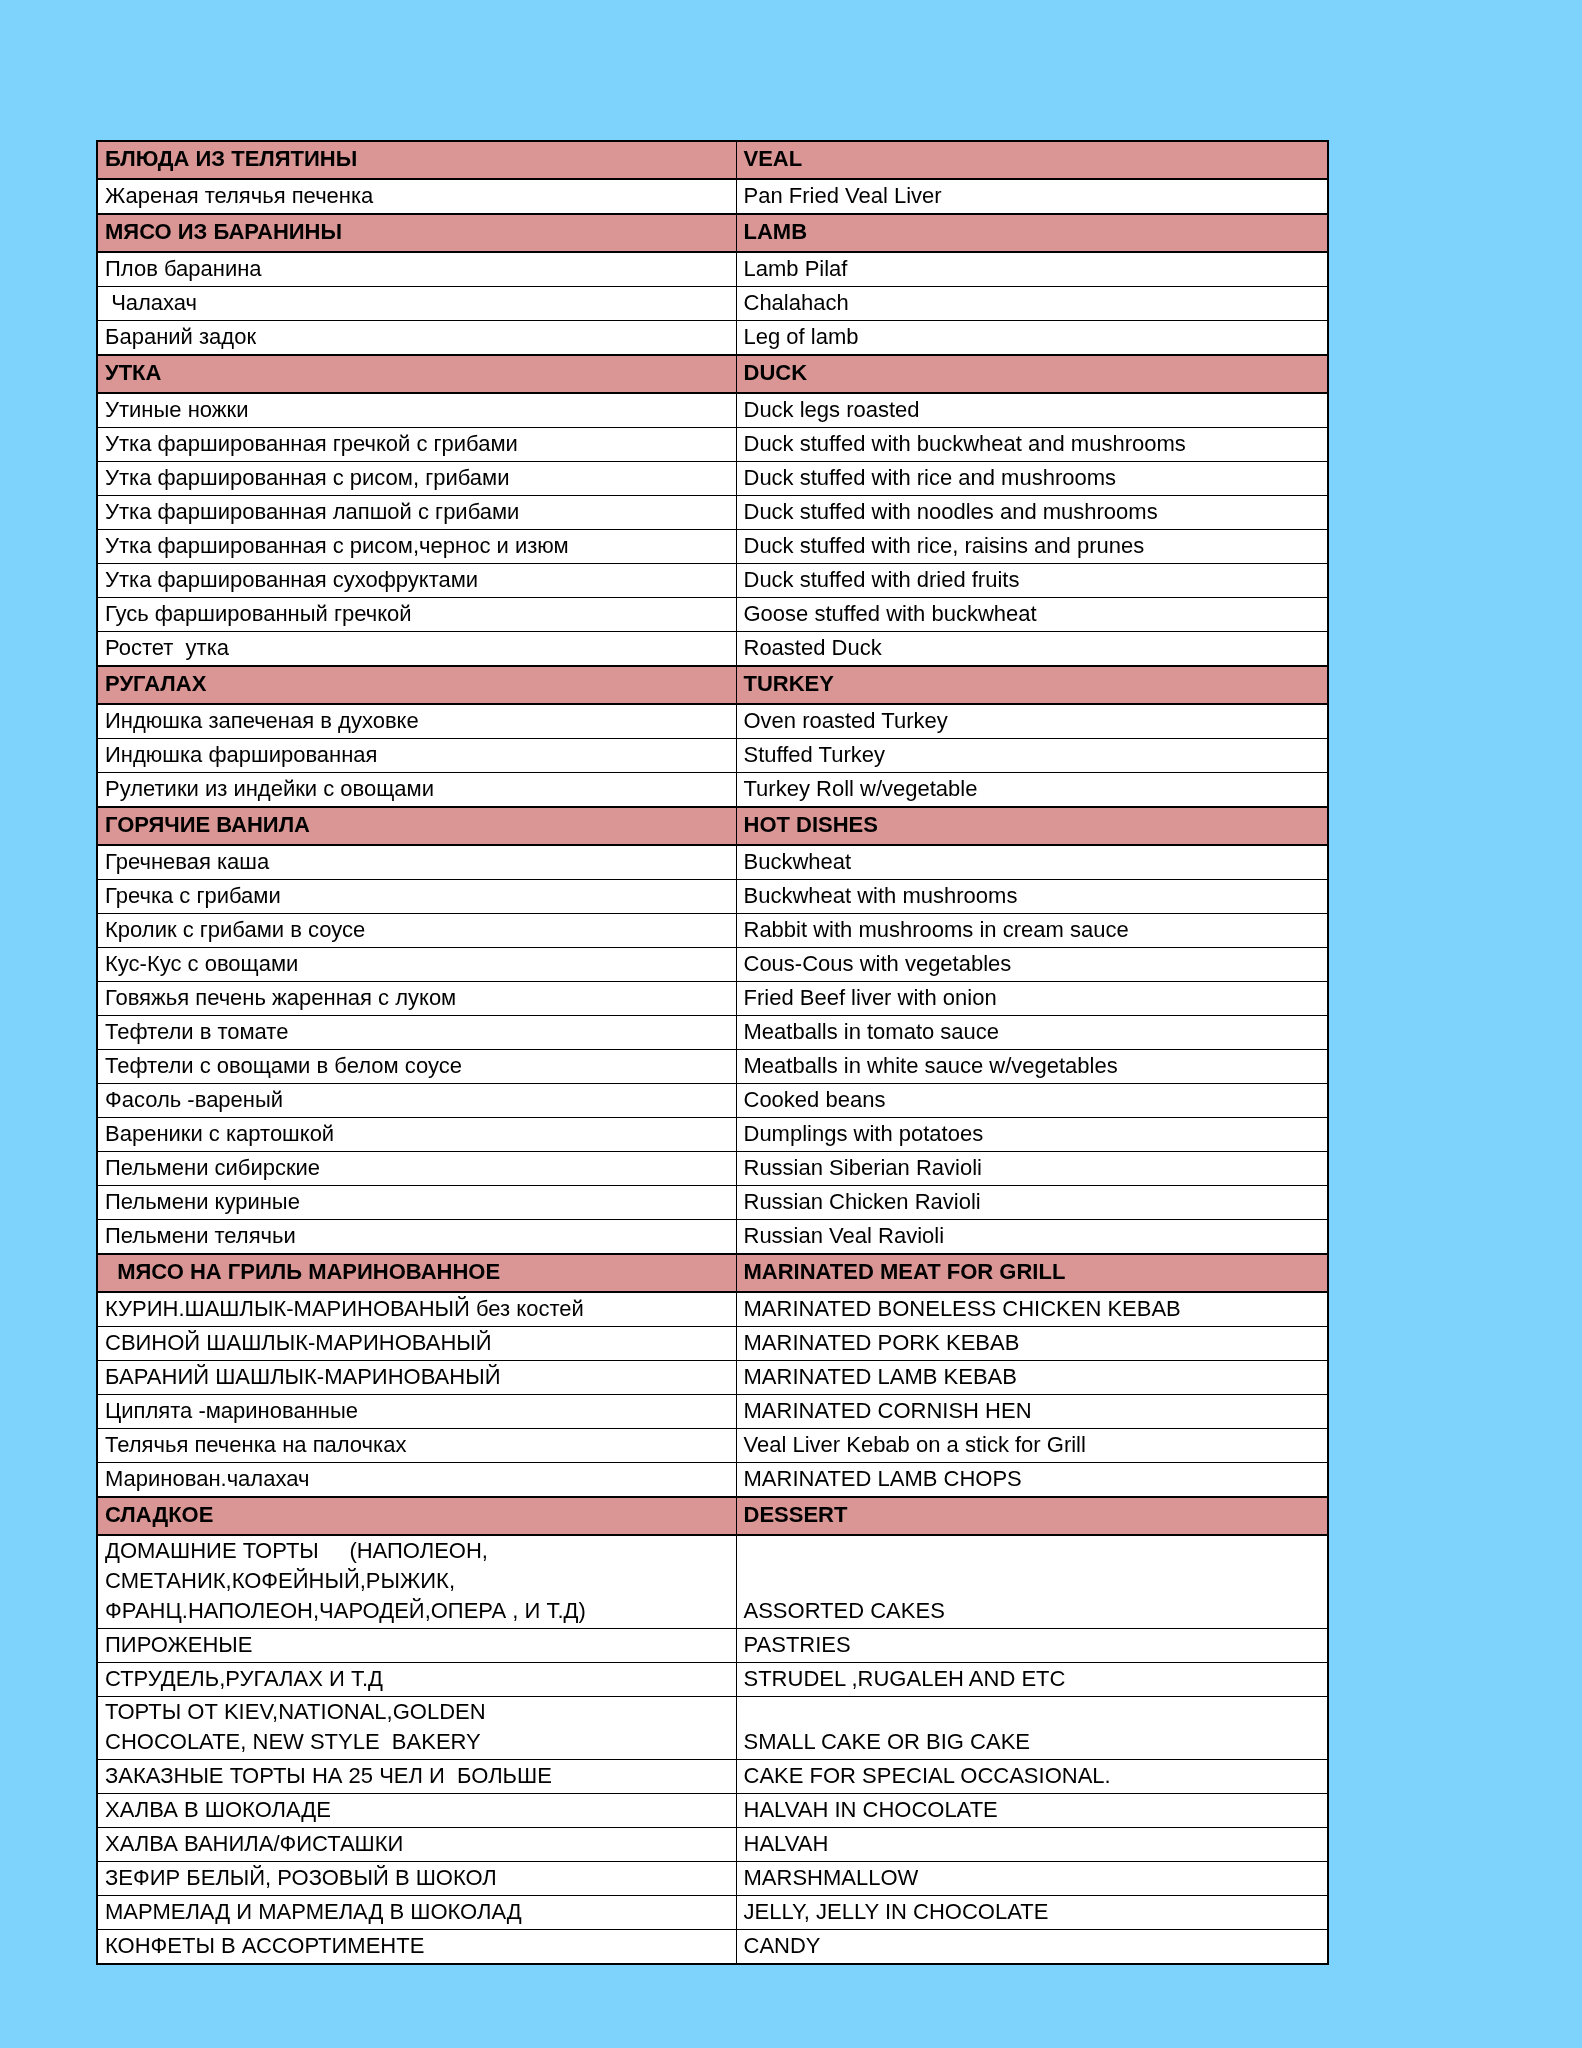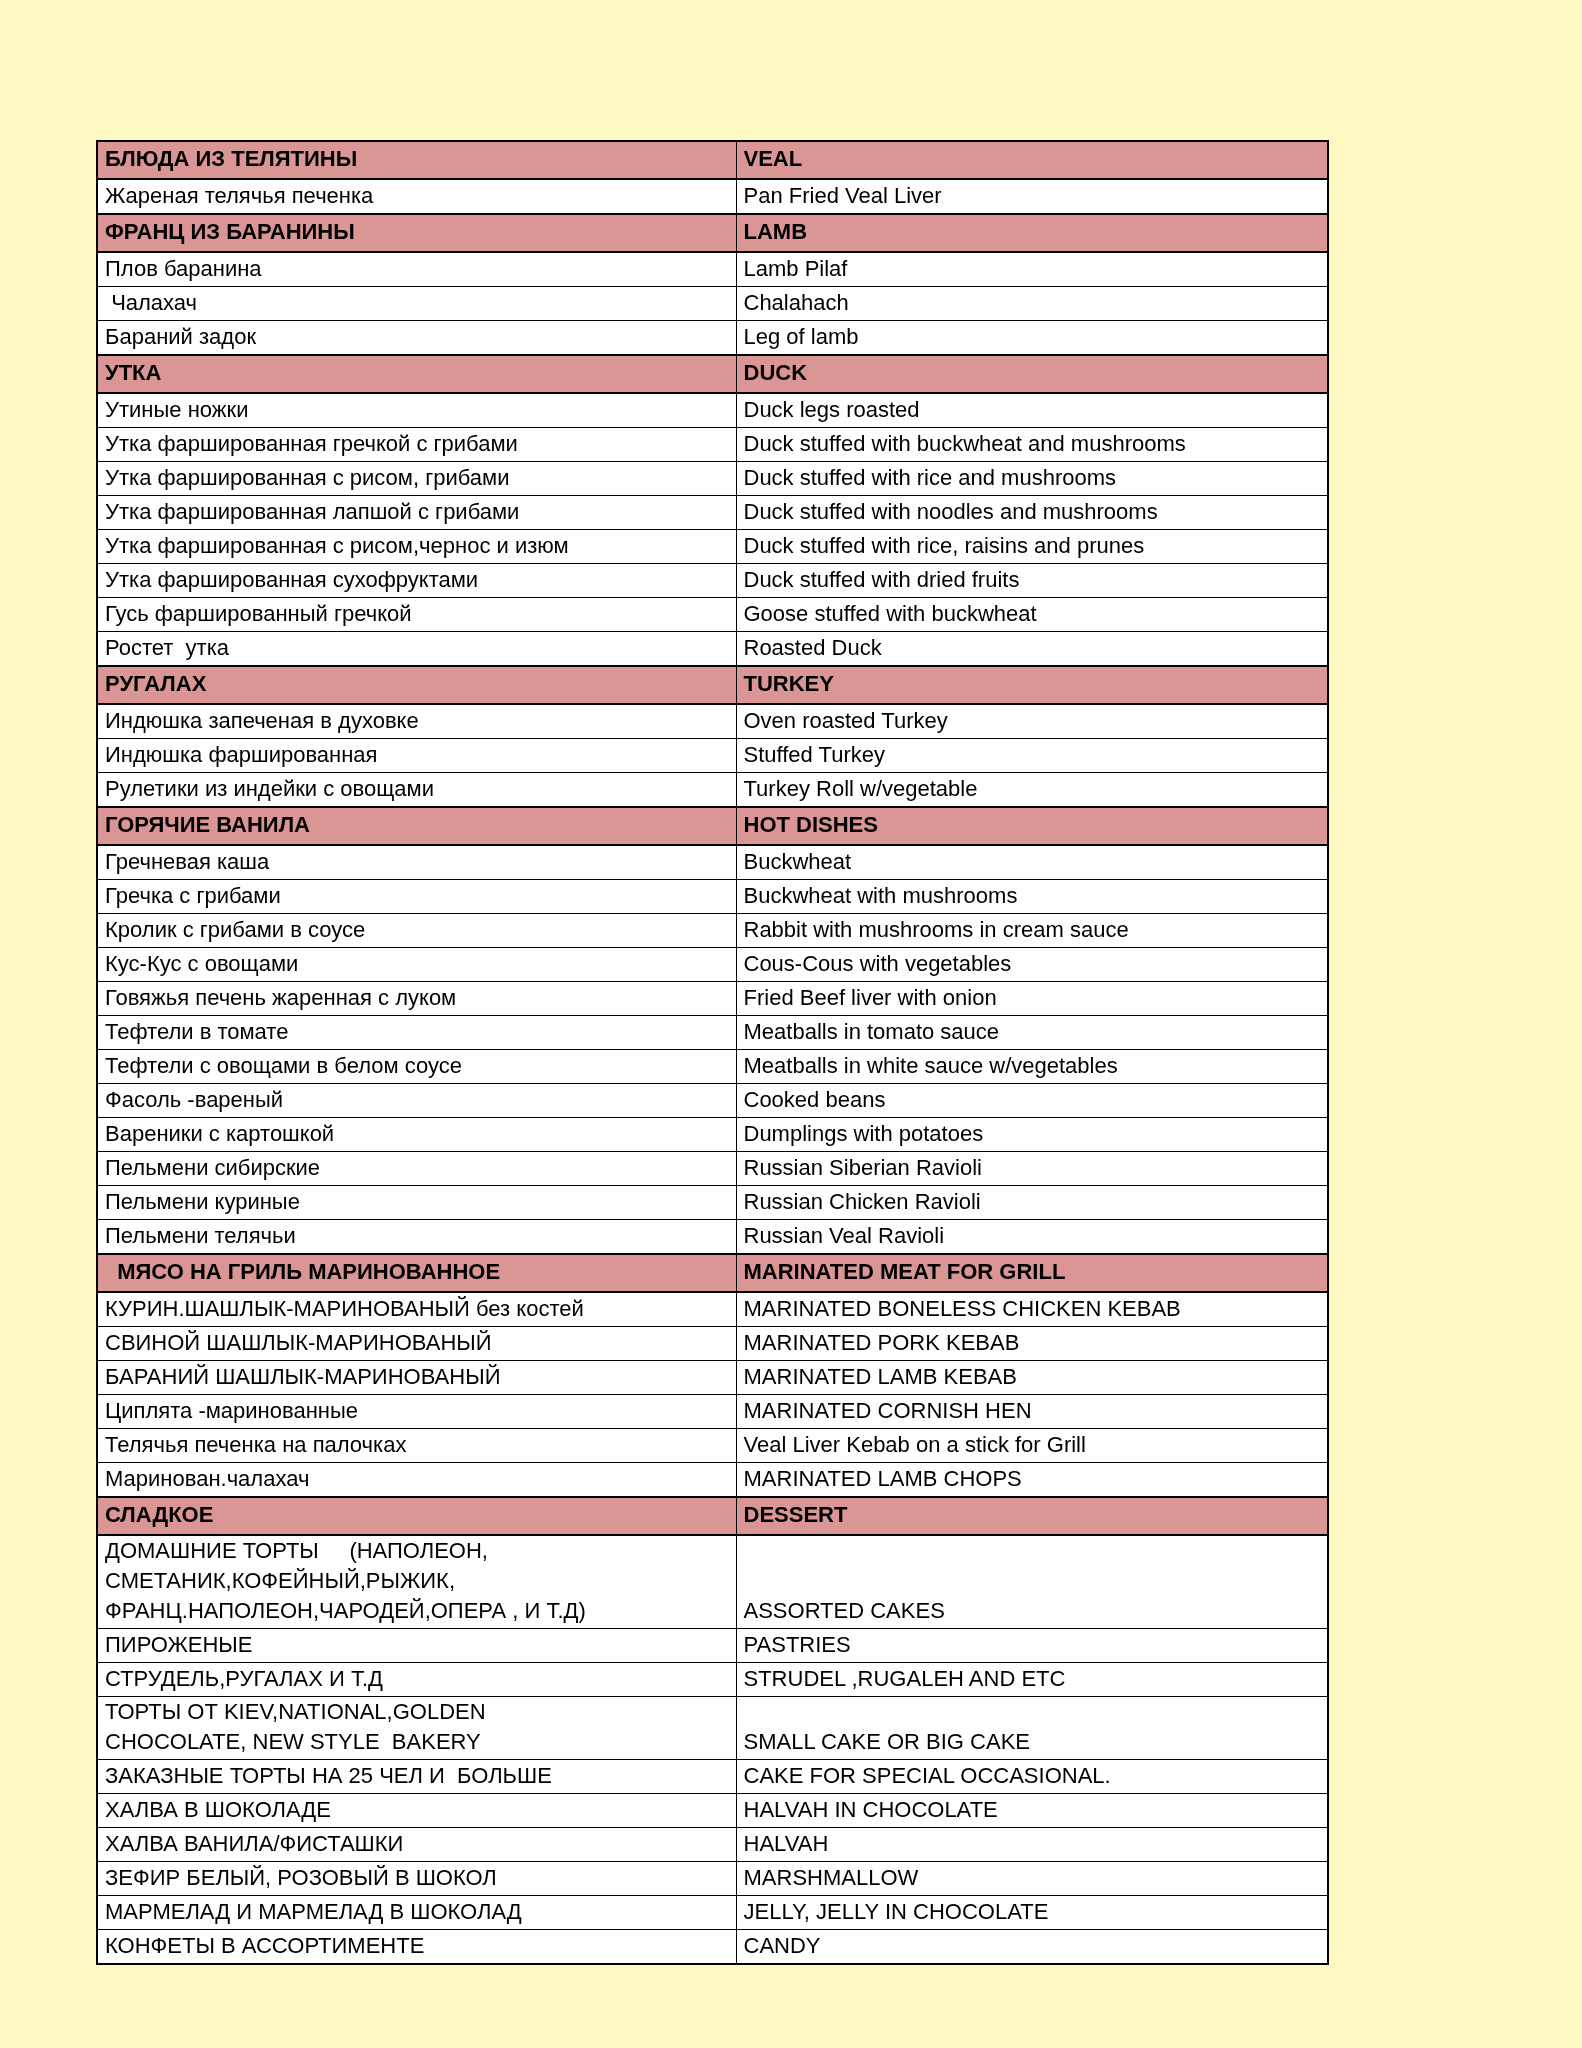--- a/index.html
+++ b/index.html
@@ -10,21 +10,21 @@
   body {
     width: 1582px;
     height: 2048px;
     position: relative;
     font-family: "Liberation Sans", sans-serif;
     color: #000;
   }
   .page {
     position: absolute;
     inset: 0;
-    background: #fef9c3;
+    background: #7dd3fc;
     text-decoration: underline;
   }
   table.menu-table {
     position: absolute;
     left: 96px;
     top: 140px;
     width: 1231px;
     border-collapse: collapse;
     table-layout: fixed;
     border: 2px solid #000;
@@ -69,21 +69,21 @@
     <tbody>
         <tr class="header">
           <td class="col-ru">БЛЮДА ИЗ ТЕЛЯТИНЫ</td>
           <td class="col-en">VEAL</td>
         </tr>
         <tr class="item">
           <td class="col-ru">Жареная телячья печенка</td>
           <td class="col-en">Pan Fried Veal Liver</td>
         </tr>
         <tr class="header">
-          <td class="col-ru">ФРАНЦ ИЗ БАРАНИНЫ</td>
+          <td class="col-ru">МЯСО ИЗ БАРАНИНЫ</td>
           <td class="col-en">LAMB</td>
         </tr>
         <tr class="item">
           <td class="col-ru">Плов баранина</td>
           <td class="col-en">Lamb Pilaf</td>
         </tr>
         <tr class="item">
           <td class="col-ru"> Чалахач</td>
           <td class="col-en">Chalahach</td>
         </tr>

